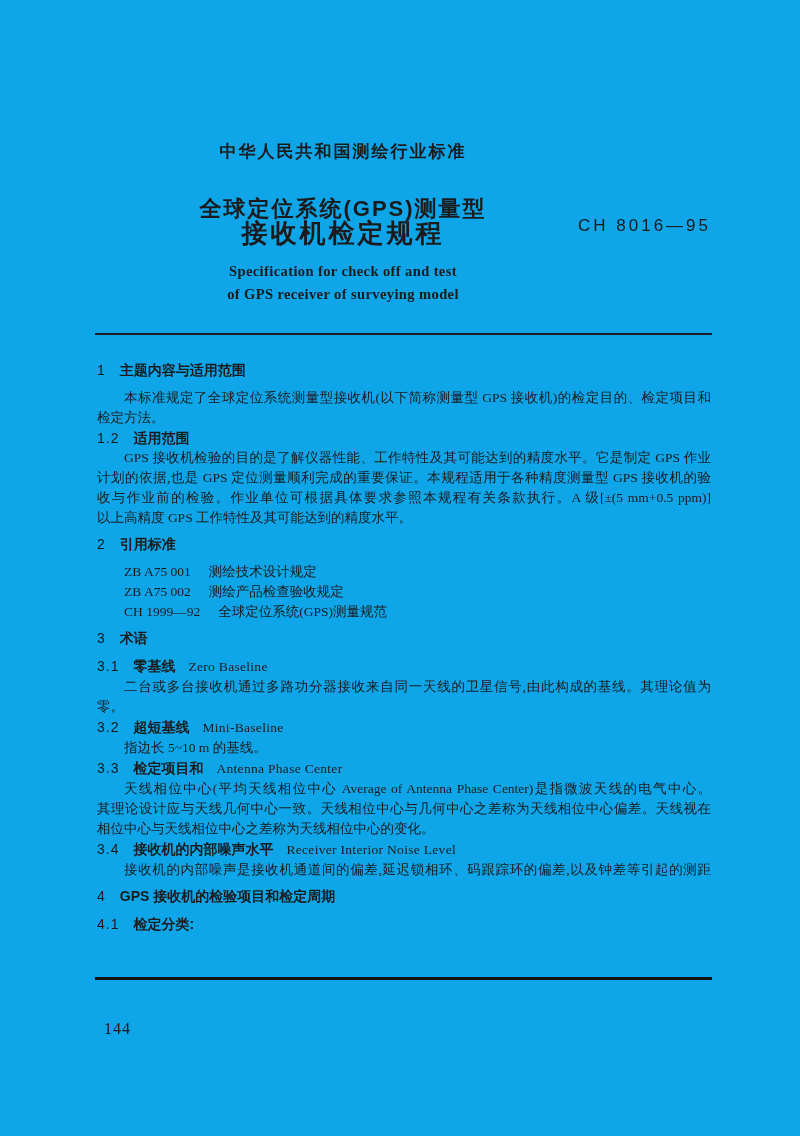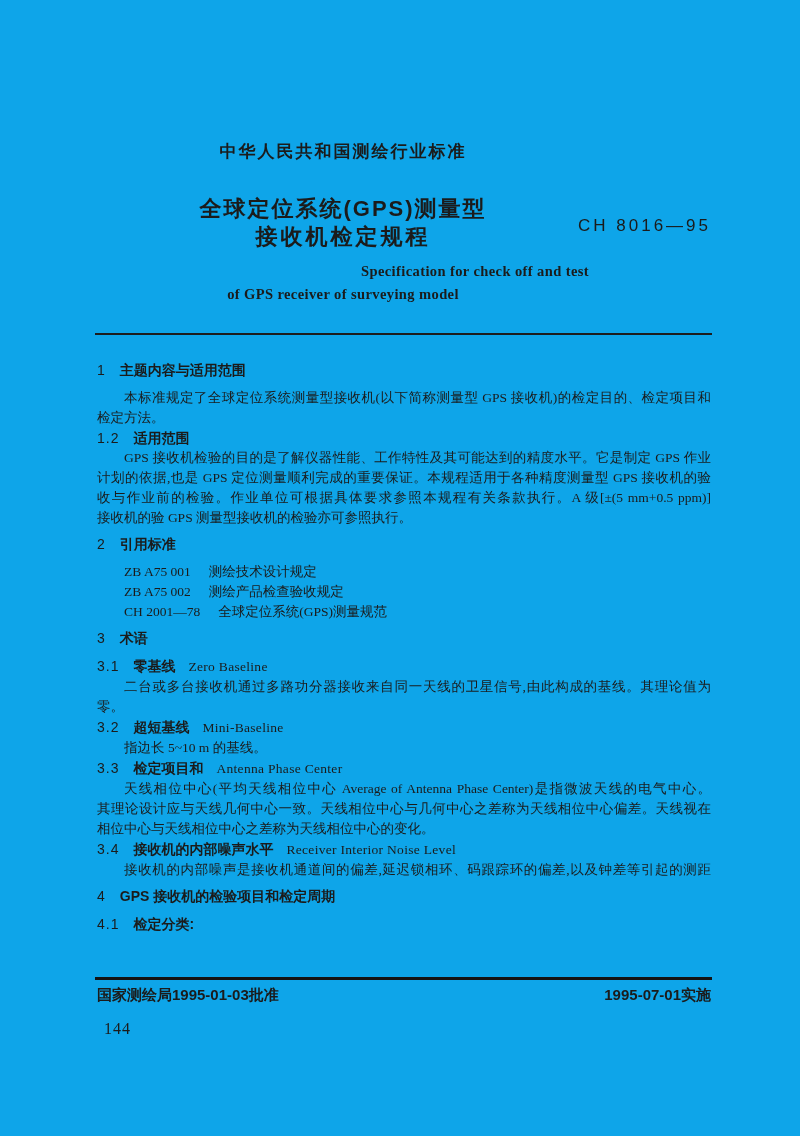--- a/index.html
+++ b/index.html
@@ -5,24 +5,24 @@
   html,body{margin:0;padding:0;background:#ffffff;}
   .page{
     position:relative;width:800px;height:1136px;background:#0ea5e9;color:#1b1b1b;
     font-family:"Liberation Serif","DejaVu Serif",serif;overflow:hidden;
   }
   .abs{position:absolute;}
   .hei{font-family:"Liberation Sans","DejaVu Sans",sans-serif;}
   .head-center{left:97px;width:492px;text-align:center;}
   .std-type{top:140px;font-size:17px;font-weight:bold;letter-spacing:2px;}
   .title-zh1{top:194px;font-size:22px;font-weight:bold;letter-spacing:2px;}
-  .title-zh2{top:222px;font-size:22px;font-weight:bold;letter-spacing:3px;}
+  .title-zh2{top:216px;font-size:26px;font-weight:bold;letter-spacing:3px;}
   .std-code{left:578px;top:216px;font-size:17px;letter-spacing:3px;white-space:nowrap;}
   .title-en{font-weight:bold;font-size:14.5px;letter-spacing:0.4px;}
-  .title-en1{top:263px;text-align:right;}
+  .title-en1{top:263px;}
   .title-en2{top:286px;}
   .top-rule{left:95px;top:333px;width:617px;height:2px;background:#1d1d1d;}
   .body-col{left:97px;top:354px;width:614px;font-size:13.5px;line-height:20px;}
   .h1,.h2{
     font-family:"Liberation Sans","DejaVu Sans",sans-serif;
     font-weight:bold;font-size:14px;white-space:nowrap;line-height:20px;
   }
   .h1{margin:6px 0 8px 0;}
   .num{font-weight:normal;margin-right:14px;letter-spacing:1px;}
   .en{font-family:"Liberation Serif","DejaVu Serif",serif;font-weight:normal;
@@ -59,27 +59,27 @@
 
 
     <div class="pl first fill">本标准规定了全球定位系统测量型接收机(以下简称测量型 GPS 接收机)的检定目的、检定项目和</div>
     <div class="pl">检定方法。</div>
 
     <div class="h2"><span class="num">1.2</span><span>适用范围</span></div>
 
     <div class="pl first fill">GPS 接收机检验的目的是了解仪器性能、工作特性及其可能达到的精度水平。它是制定 GPS 作业</div>
     <div class="pl fill">计划的依据,也是 GPS 定位测量顺利完成的重要保证。本规程适用于各种精度测量型 GPS 接收机的验</div>
     <div class="pl fill">收与作业前的检验。作业单位可根据具体要求参照本规程有关条款执行。A 级[±(5 mm+0.5 ppm)]</div>
-    <div class="pl">接收机的验 GPS 测量型接收机的检验亦可参照执行。</div>
+    <div class="pl">以上高精度 GPS 工作特性及其可能达到的精度水平。</div>
 
     <div class="h1"><span class="num">2</span><span>引用标准</span></div>
 
     <div class="ref"><span class="ref-code">ZB A75 001</span><span>测绘技术设计规定</span></div>
     <div class="ref"><span class="ref-code">ZB A75 002</span><span>测绘产品检查验收规定</span></div>
-    <div class="ref"><span class="ref-code">CH 2001—78</span><span>全球定位系统(GPS)测量规范</span></div>
+    <div class="ref"><span class="ref-code">CH 1999—92</span><span>全球定位系统(GPS)测量规范</span></div>
 
     <div class="h1"><span class="num">3</span><span>术语</span></div>
 
     <div class="h2"><span class="num">3.1</span><span>零基线</span><span class="en">Zero Baseline</span></div>
 
     <div class="pl first fill">二台或多台接收机通过多路功分器接收来自同一天线的卫星信号,由此构成的基线。其理论值为</div>
     <div class="pl">零。</div>
 
     <div class="h2"><span class="num">3.2</span><span>超短基线</span><span class="en">Mini-Baseline</span></div>
 
@@ -95,19 +95,15 @@
 
     <div class="pl first fill">接收机的内部噪声是接收机通道间的偏差,延迟锁相环、码跟踪环的偏差,以及钟差等引起的测距</div>
 
     <div class="h1"><span class="num">4</span><span>GPS 接收机的检验项目和检定周期</span></div>
 
     <div class="h2"><span class="num">4.1</span><span>检定分类:</span></div>
 
   </div>
 
   <div class="abs foot-rule"></div>
-  <div class="abs footer">
-    <span>国家测绘局1995-01-03批准</span>
-    <span>1995-07-01实施</span>
-  </div>
   <div class="abs page-num">144</div>
 
 </div>
 
 </body></html>

